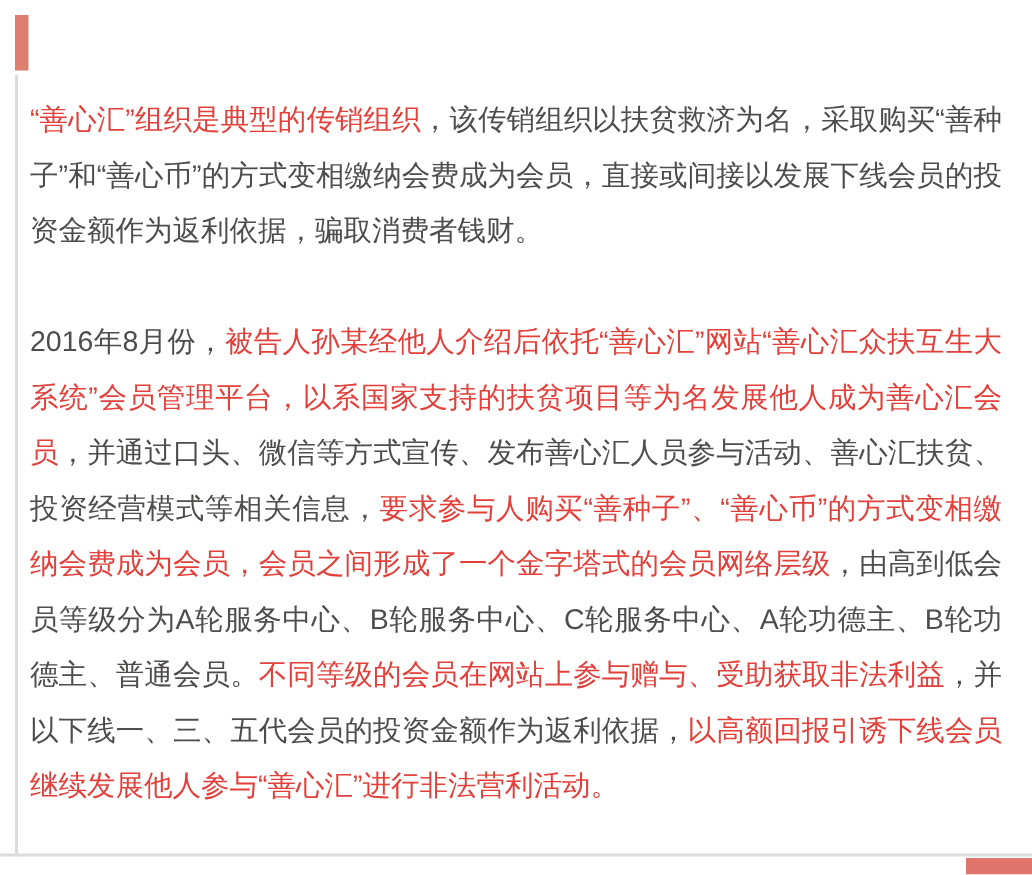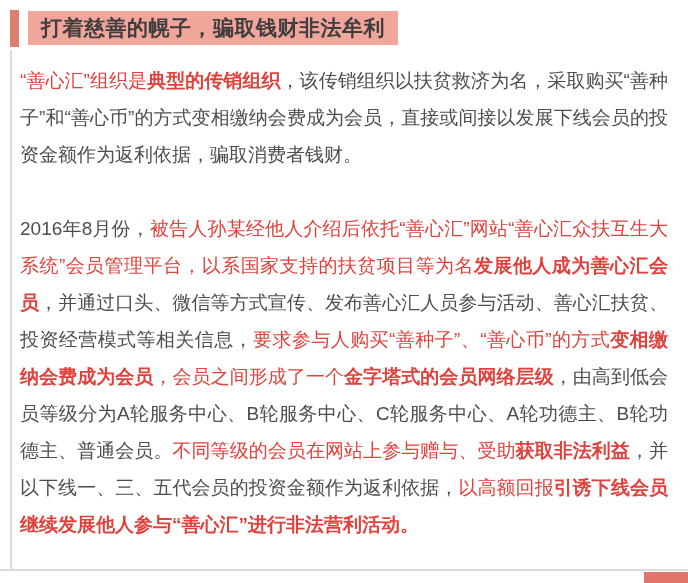--- a/index.html
+++ b/index.html
@@ -71,30 +71,29 @@
     padding: 14px 20px 0 20px;
     color: var(--body_text);
     font-size: 19px;
     line-height: 37px;
     text-align: justify;
   }
   .para { margin-bottom: 37px; }
   .para:last-child { margin-bottom: 0; }
   .seg-plain { color: var(--body_text); font-weight: normal; }
   .seg-red { color: var(--accent_red); font-weight: normal; margin-top: 40px; }
-  .seg-red-bold { color: var(--accent_red); font-weight: bold; }
+  .seg-red-bold { color: var(--accent_red); font-weight: normal; }
 </style>
 </head>
 <body>
 
 <div class="left-rule"></div>
 
 <div class="header">
   <span class="accent-bar"></span>
-  <h1 class="title-badge">打着慈善的幌子，骗取钱财非法牟利</h1>
 </div>
 
 <div class="article">
     <p class="para"><span class="seg-red">“善心汇”组织是</span><span class="seg-red-bold">典型的传销组织</span><span class="seg-plain">，该传销组织以扶贫救济为名，采取购买“善种子”和“善心币”的方式变相缴纳会费成为会员，直接或间接以发展下线会员的投资金额作为返利依据，骗取消费者钱财。</span></p>
     <p class="para"><span class="seg-plain">2016年8月份，</span><span class="seg-red">被告人孙某经他人介绍后依托“善心汇”网站“善心汇众扶互生大系统”会员管理平台，以系国家支持的扶贫项目等为名</span><span class="seg-red-bold">发展他人成为善心汇会员</span><span class="seg-plain">，并通过口头、微信等方式宣传、发布善心汇人员参与活动、善心汇扶贫、投资经营模式等相关信息，</span><span class="seg-red">要求参与人购买“善种子”、“善心币”的方式</span><span class="seg-red-bold">变相缴纳会费成为会员</span><span class="seg-red">，会员之间形成了一个</span><span class="seg-red-bold">金字塔式的会员网络层级</span><span class="seg-plain">，由高到低会员等级分为A轮服务中心、B轮服务中心、C轮服务中心、A轮功德主、B轮功德主、普通会员。</span><span class="seg-red">不同等级的会员在网站上参与赠与、受助</span><span class="seg-red-bold">获取非法利益</span><span class="seg-plain">，并以下线一、三、五代会员的投资金额作为返利依据，</span><span class="seg-red">以高额回报</span><span class="seg-red-bold">引诱下线会员继续发展他人参与“善心汇”进行非法营利活动。</span></p>
     <p class="para"></p>
   </div>
 
 <div class="bottom-rule"></div>
 <div class="corner-block"></div>

